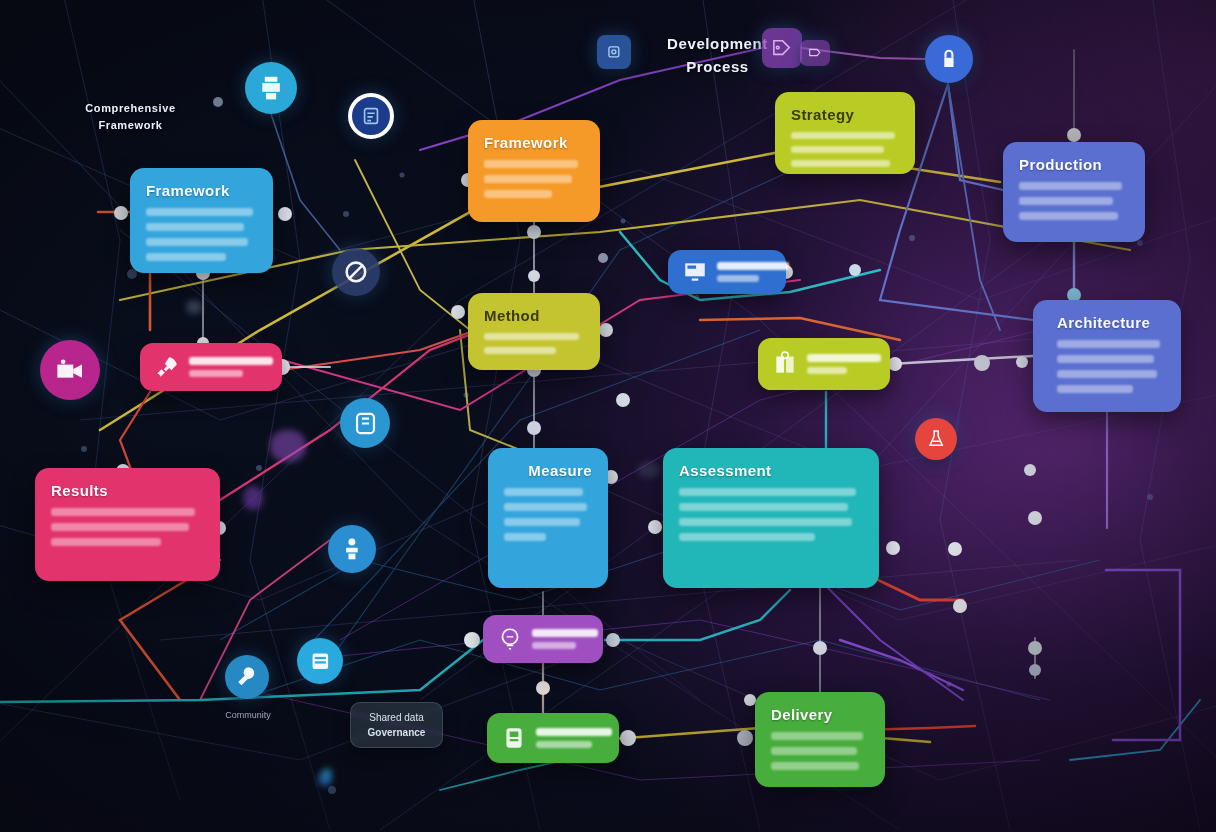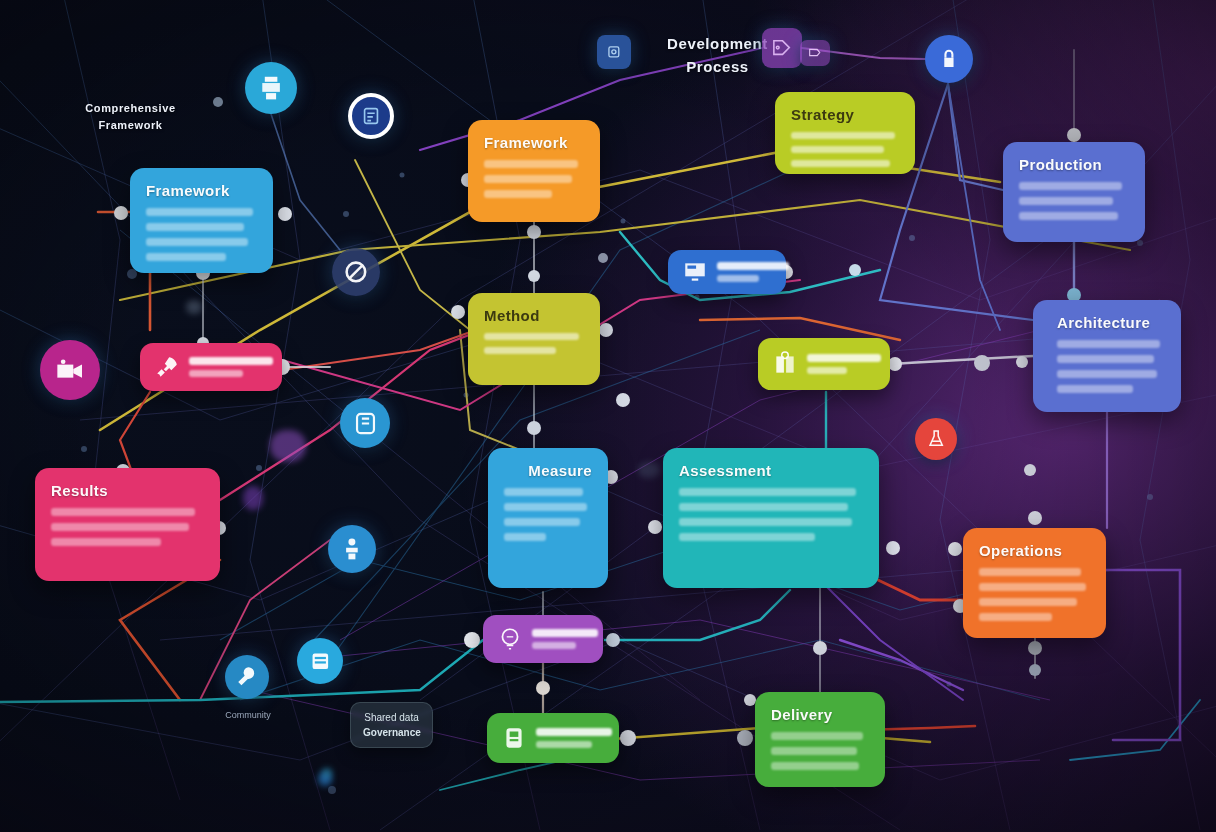--- a/index.html
+++ b/index.html
@@ -328,21 +328,21 @@
     <div class="ln" style="width:92%;height:7px"></div>
   </div>
 
   <div class="card" style="left:1003px;top:142px;width:142px;height:100px;background:#5a6fd0;">
     <div class="ttl">Production</div>
     <div class="ln" style="width:94%"></div>
     <div class="ln" style="width:85%"></div>
     <div class="ln" style="width:90%"></div>
   </div>
 
-  <div class="card dark" style="left:468px;top:293px;width:132px;height:92px;background:#c4c431;">
+  <div class="card dark" style="left:468px;top:293px;width:132px;height:77px;background:#c4c431;">
     <div class="ttl">Method</div>
     <div class="ln" style="width:95%;height:7px"></div>
     <div class="ln" style="width:72%;height:7px"></div>
   </div>
 
   <div class="card" style="left:1033px;top:300px;width:148px;height:112px;background:#5a6fd0;padding-left:24px;">
     <div class="ttl">Architecture</div>
     <div class="ln" style="width:95%"></div>
     <div class="ln" style="width:90%"></div>
     <div class="ln" style="width:93%"></div>
@@ -365,27 +365,20 @@
     <div class="ln" style="width:74%"></div>
   </div>
 
   <div class="card" style="left:35px;top:468px;width:185px;height:113px;background:#e3336d;">
     <div class="ttl">Results</div>
     <div class="ln" style="width:94%"></div>
     <div class="ln" style="width:90%"></div>
     <div class="ln" style="width:72%"></div>
   </div>
 
-  <div class="card" style="left:963px;top:528px;width:143px;height:110px;background:#f0722a;">
-    <div class="ttl">Operations</div>
-    <div class="ln" style="width:92%"></div>
-    <div class="ln" style="width:96%"></div>
-    <div class="ln" style="width:88%"></div>
-    <div class="ln" style="width:66%"></div>
-  </div>
 
   <div class="card" style="left:755px;top:692px;width:130px;height:95px;background:#47ad3c;">
     <div class="ttl">Delivery</div>
     <div class="ln" style="width:94%"></div>
     <div class="ln" style="width:88%"></div>
     <div class="ln" style="width:90%"></div>
   </div>
 
 
   <div class="pill" style="left:140px;top:343px;width:142px;height:48px;background:#e3336d;">
@@ -532,18 +525,18 @@
       <path d="M4 5h9l7 7-7 7H4z"></path>
         <circle cx="8" cy="12" r="1.4"></circle>
     </svg>
   </div>
   <div class="badge" style="left:800px;top:40px;width:30px;height:26px;background:rgba(150,80,200,0.55);border-radius:7px;">
     <svg viewBox="0 0 24 24" fill="none" stroke="#e8c8f8" stroke-width="1.8">
       <path d="M4 7h12l4 5-4 5H4z"></path>
     </svg>
   </div>
 
-  <div class="glass" style="left:350px;top:702px;width:83px;">
+  <div class="glass" style="left:350px;top:702px;width:93px;">
     <div>Shared data</div>
     <div style="font-size:10px;font-weight:bold;">Governance</div>
   </div>
 
 </div>
 
 </body></html>

